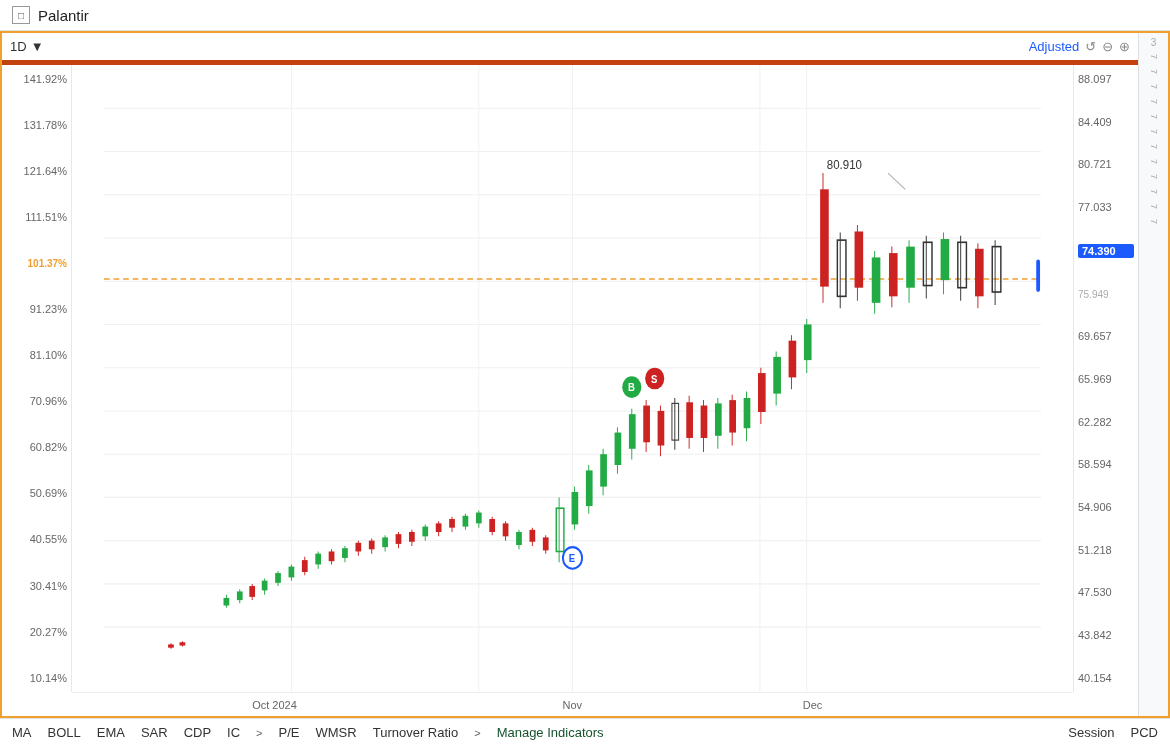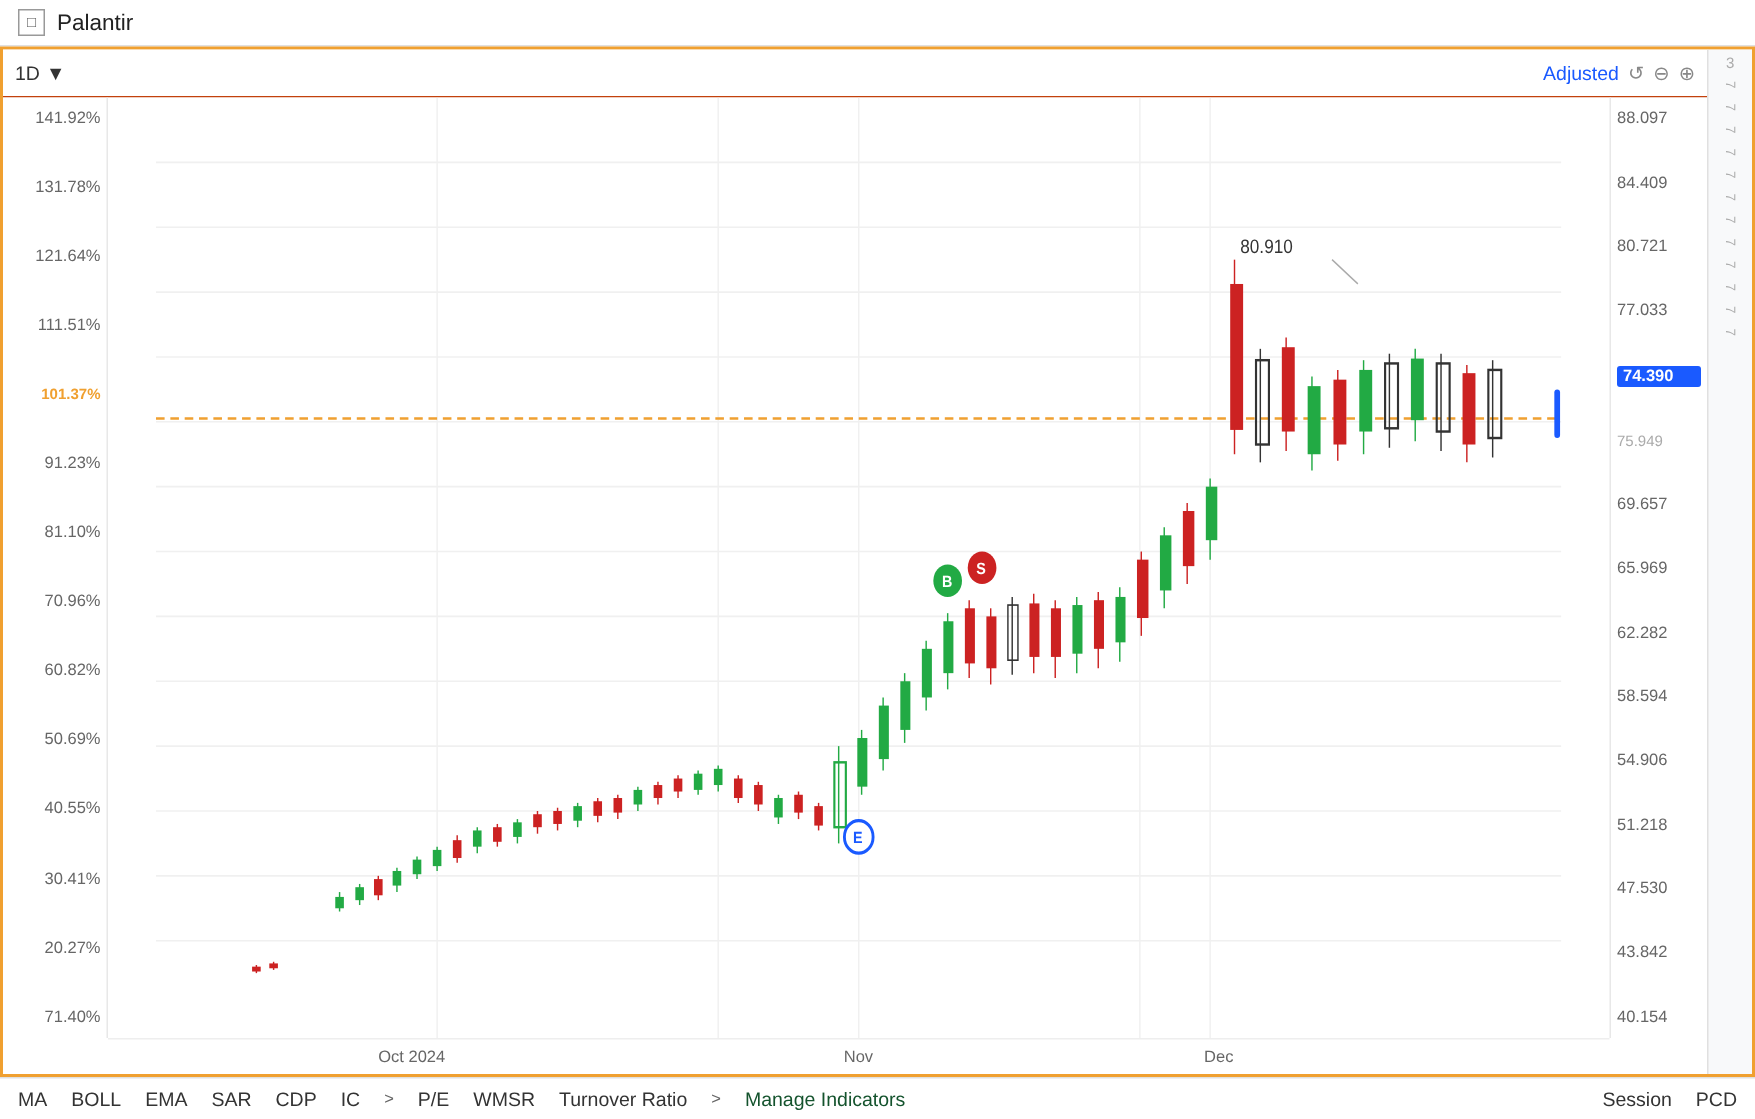--- a/index.html
+++ b/index.html
@@ -53,21 +53,21 @@
       display: flex;
       flex-direction: column;
       position: relative;
     }
     .chart-header {
       display: flex;
       align-items: center;
       justify-content: space-between;
       padding: 4px 8px;
       background: #fff;
-      border-bottom: 1px solid #c2410c;
+      border-bottom: 5px solid #c2410c;
       height: 32px;
     }
     .timeframe-selector {
       display: flex;
       align-items: center;
       gap: 4px;
       font-size: 13px;
       color: #333;
       cursor: pointer;
     }
@@ -213,21 +213,21 @@
           <span>111.51%</span>
           <span style="color:#f0a030;font-weight:600;font-size:10px;">101.37%</span>
           <span>91.23%</span>
           <span>81.10%</span>
           <span>70.96%</span>
           <span>60.82%</span>
           <span>50.69%</span>
           <span>40.55%</span>
           <span>30.41%</span>
           <span>20.27%</span>
-          <span>71.40%</span>
+          <span>10.14%</span>
         </div>
 
         <div class="chart-area">
           
           <svg width="100%" height="100%" viewBox="0 0 980 580" preserveAspectRatio="none">
 
             <line x1="0" y1="40" x2="980" y2="40" stroke="#f0f0f0" stroke-width="1"></line>
             <line x1="0" y1="80" x2="980" y2="80" stroke="#f0f0f0" stroke-width="1"></line>
             <line x1="0" y1="120" x2="980" y2="120" stroke="#f0f0f0" stroke-width="1"></line>
             <line x1="0" y1="160" x2="980" y2="160" stroke="#f0f0f0" stroke-width="1"></line>

